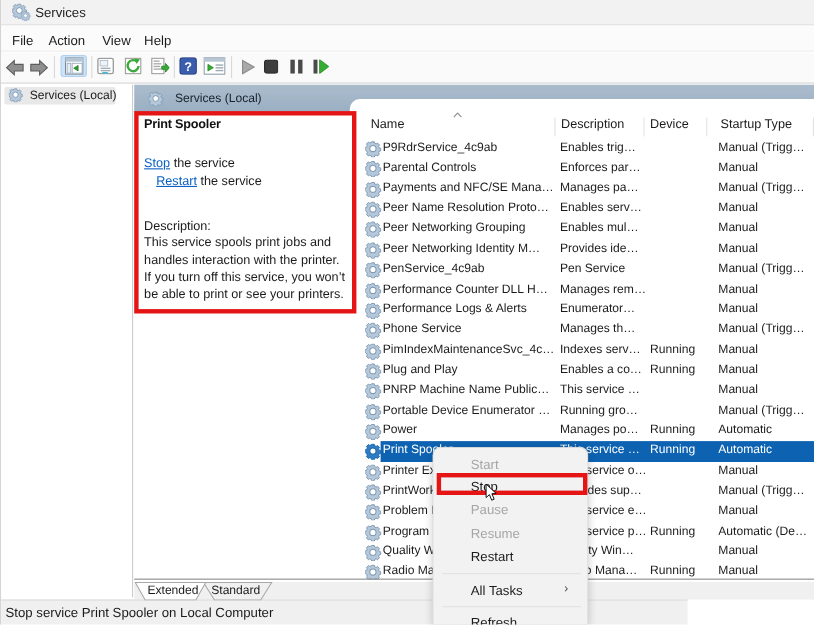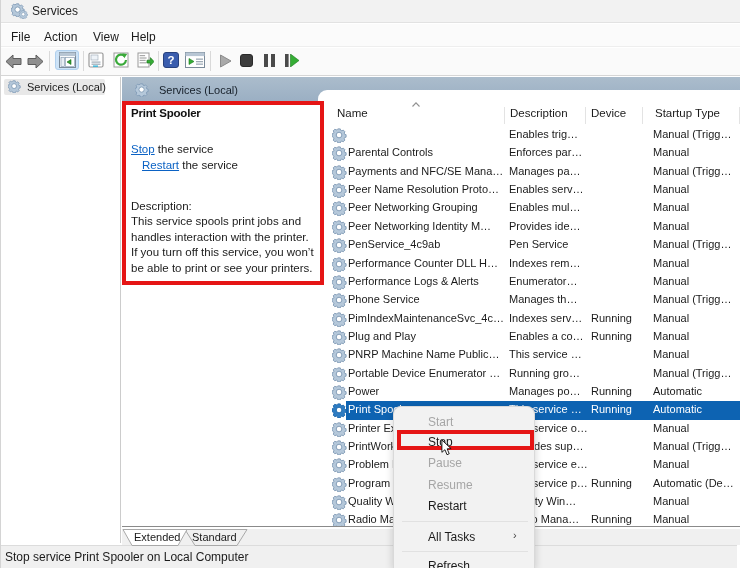--- a/index.html
+++ b/index.html
@@ -42,21 +42,21 @@
 .row .su{left:335px;width:88px;overflow:hidden}
 .row.sel{color:#fff}
 .row .hl{position:absolute;left:28px;top:0;width:412px;height:18.35px;background:#0d63b2}
 .row .c{z-index:2}
 #listbot{left:121px;top:525.5px;width:619px;height:1.6px;background:#8a8a8a}
 
 #tabzone{left:121px;top:529px;width:619px;height:16px;background:#f0f0f0}
 #tabtxt1{position:absolute;left:133px;top:531px;font-size:11px;color:#1b1b1b;z-index:3}
 #tabtxt2{position:absolute;left:191px;top:531px;font-size:11px;color:#1b1b1b;z-index:3}
 
-#status{left:0;top:545px;width:736px;height:23px;background:#f0f0f0;border-top:1px solid #dcdcdc}
+#status{left:0;top:545px;width:624px;height:23px;background:#f0f0f0;border-top:1px solid #dcdcdc}
 #status .t{position:absolute;left:4px;top:3.5px;font-size:12px;color:#1b1b1b}
 
 #cmenu{left:392px;top:406px;width:142px;height:162px;background:#f2f2f2;
   border-radius:8px 8px 0 0;border:1px solid #d9d9d9;border-bottom:none;
   box-shadow:0 2px 8px rgba(0,0,0,.18);z-index:10}
 #cmenu .mi{position:absolute;left:34px;font-size:12px;white-space:nowrap}
 #cmenu .dis{color:#a6a6a6}
 #cmenu .en{color:#1b1b1b}
 #cmenu .msep{position:absolute;left:8px;width:126px;height:1px;background:#e1e1e1}
 #cmenu .arr{position:absolute;left:119px;font-size:11px;color:#444}
@@ -199,20 +199,21 @@
  <div class="colsep" style="left:267px"></div>
  <div class="colsep" style="left:324px"></div>
  <div class="colsep" style="left:421px"></div>
 </div>
 
 <div id="rows" class="abs" style="left:317px;top:90px;width:423px;height:437px;overflow:hidden">
 <div class="row" style="top:36.0px">
         <svg class="gi" viewBox="0 0 16 16">
           <use href="#gear"></use>
         </svg>
+        <div class="c nm">P9RdrService_4c9ab</div>
         <div class="c de">Enables trig…</div>
         <div class="c st"></div>
         <div class="c su">Manual (Trigg…</div>
       </div>
 <div class="row" style="top:54.3px">
         <svg class="gi" viewBox="0 0 16 16">
           <use href="#gear"></use>
         </svg>
         <div class="c nm">Parental Controls</div>
         <div class="c de">Enforces par…</div>
@@ -262,21 +263,21 @@
         <div class="c nm">PenService_4c9ab</div>
         <div class="c de">Pen Service</div>
         <div class="c st"></div>
         <div class="c su">Manual (Trigg…</div>
       </div>
 <div class="row" style="top:164.5px">
         <svg class="gi" viewBox="0 0 16 16">
           <use href="#gear"></use>
         </svg>
         <div class="c nm">Performance Counter DLL H…</div>
-        <div class="c de">Indexes rem…</div>
+        <div class="c de">Manages rem…</div>
         <div class="c st"></div>
         <div class="c su">Manual</div>
       </div>
 <div class="row" style="top:182.8px">
         <svg class="gi" viewBox="0 0 16 16">
           <use href="#gear"></use>
         </svg>
         <div class="c nm">Performance Logs &amp; Alerts</div>
         <div class="c de">Enumerator…</div>
         <div class="c st"></div>

